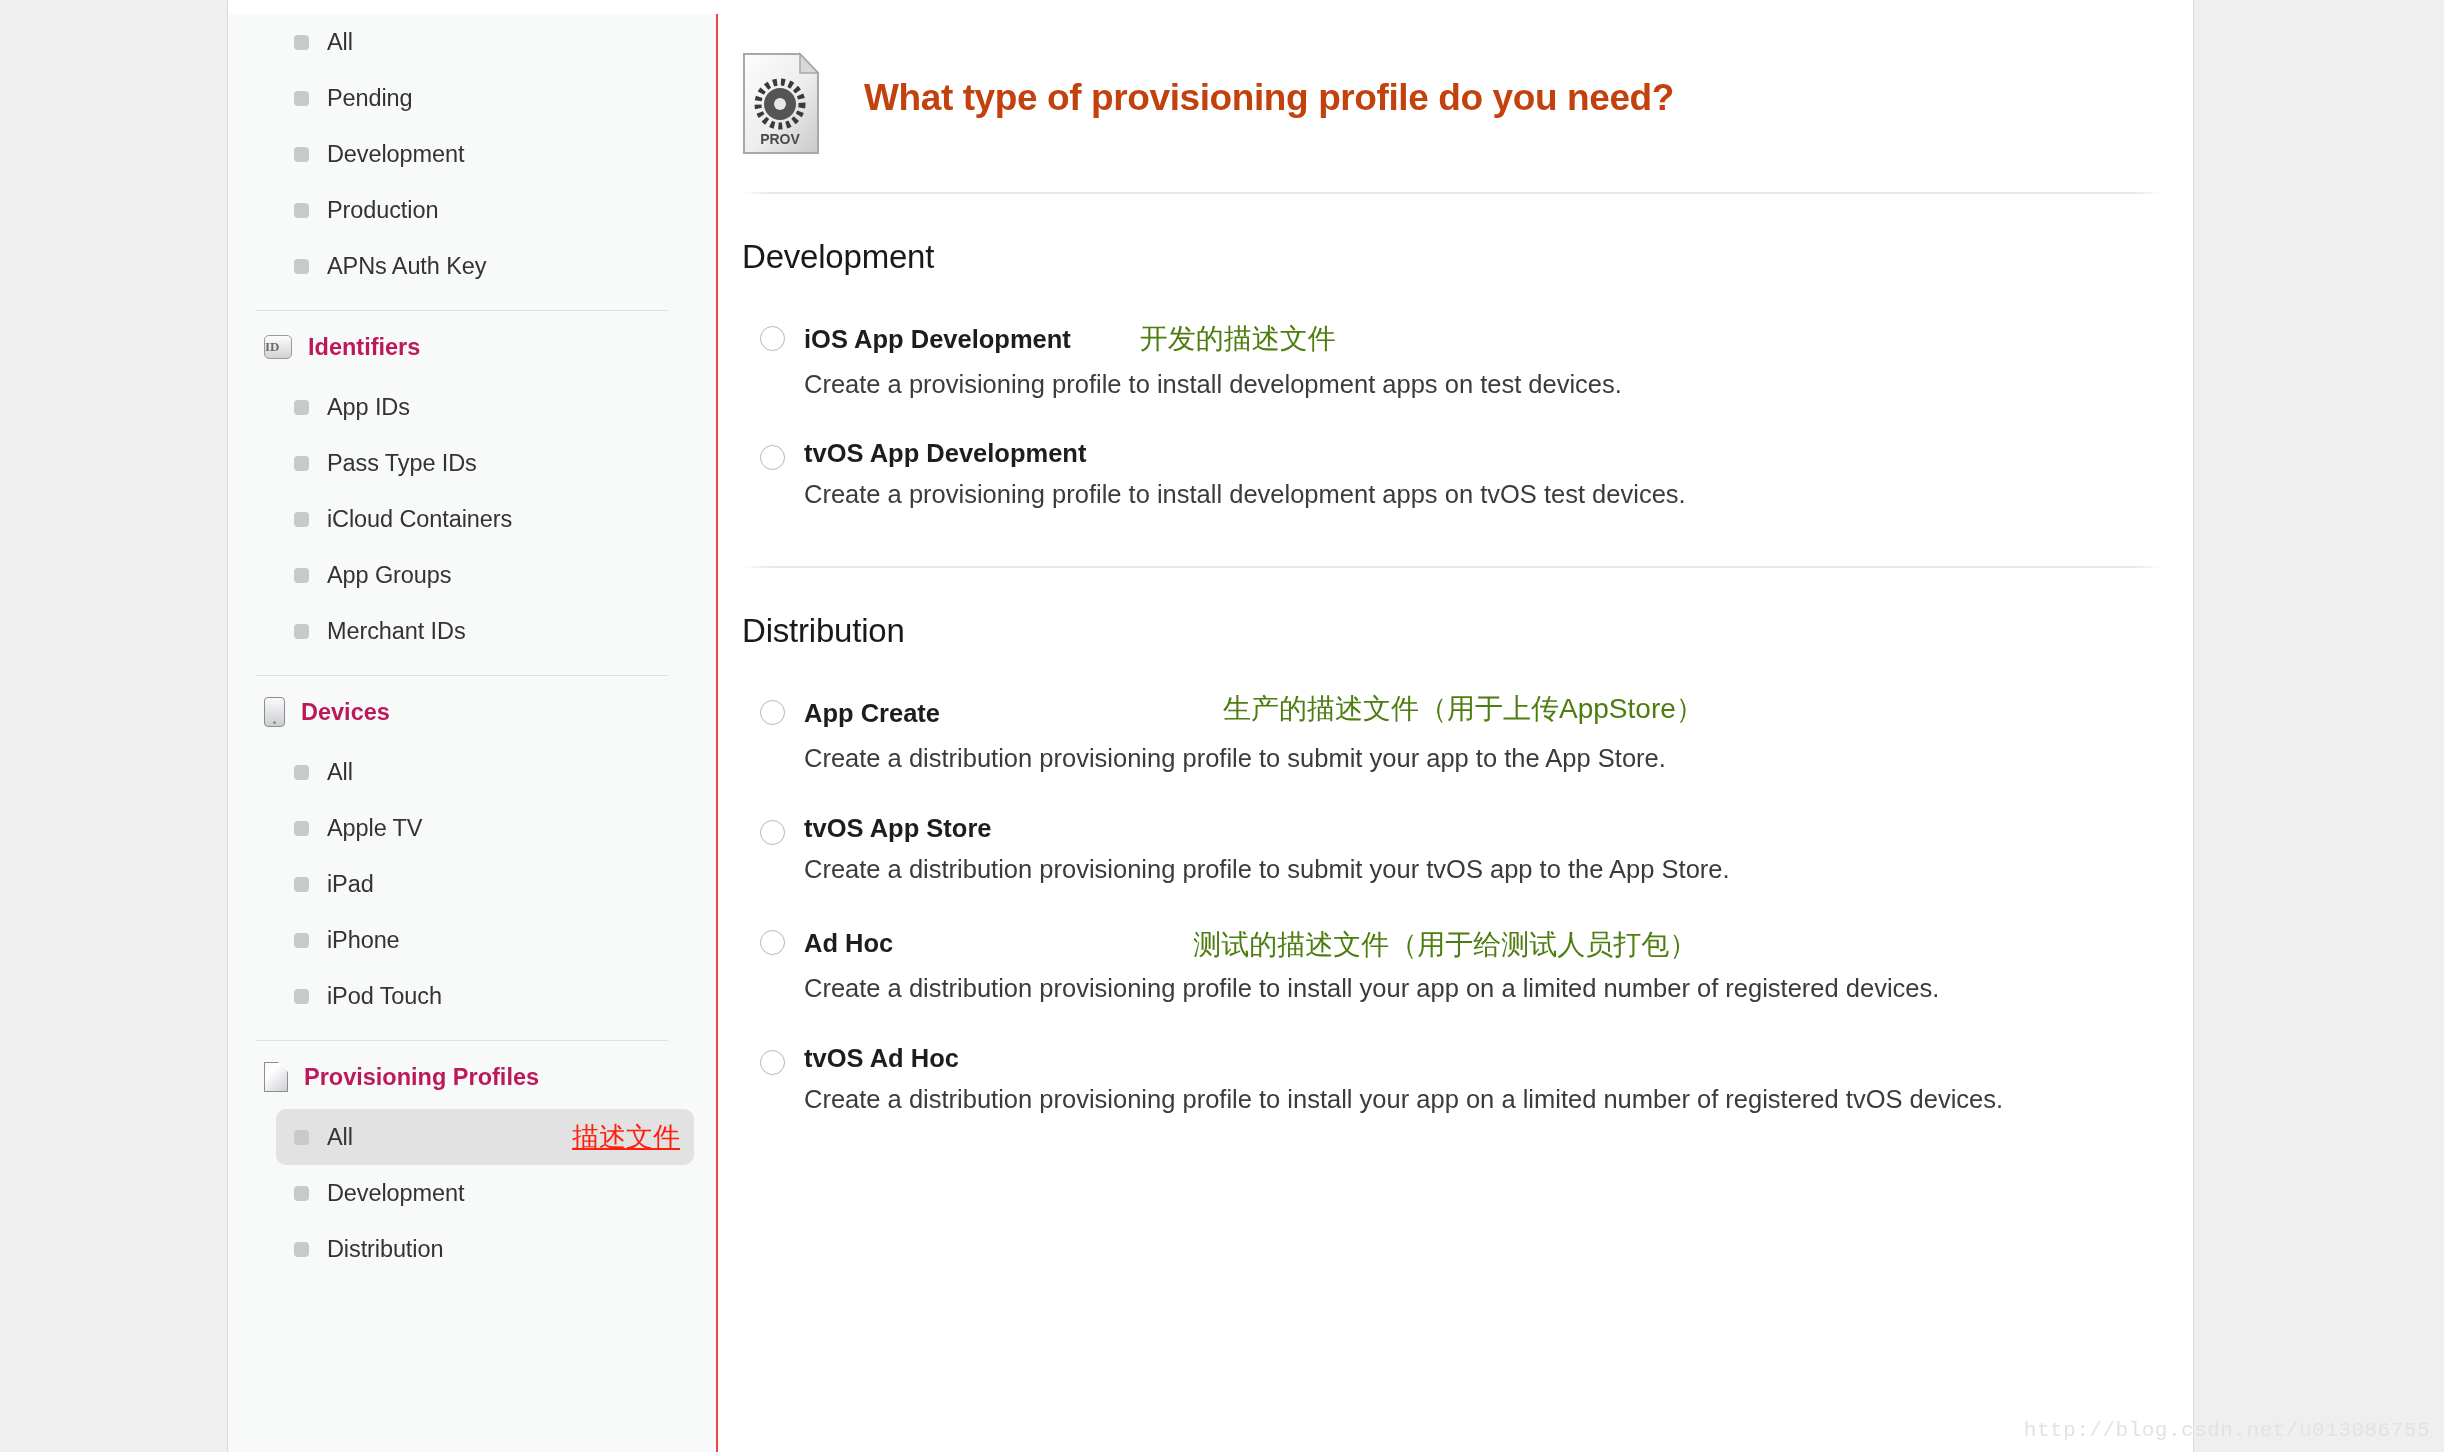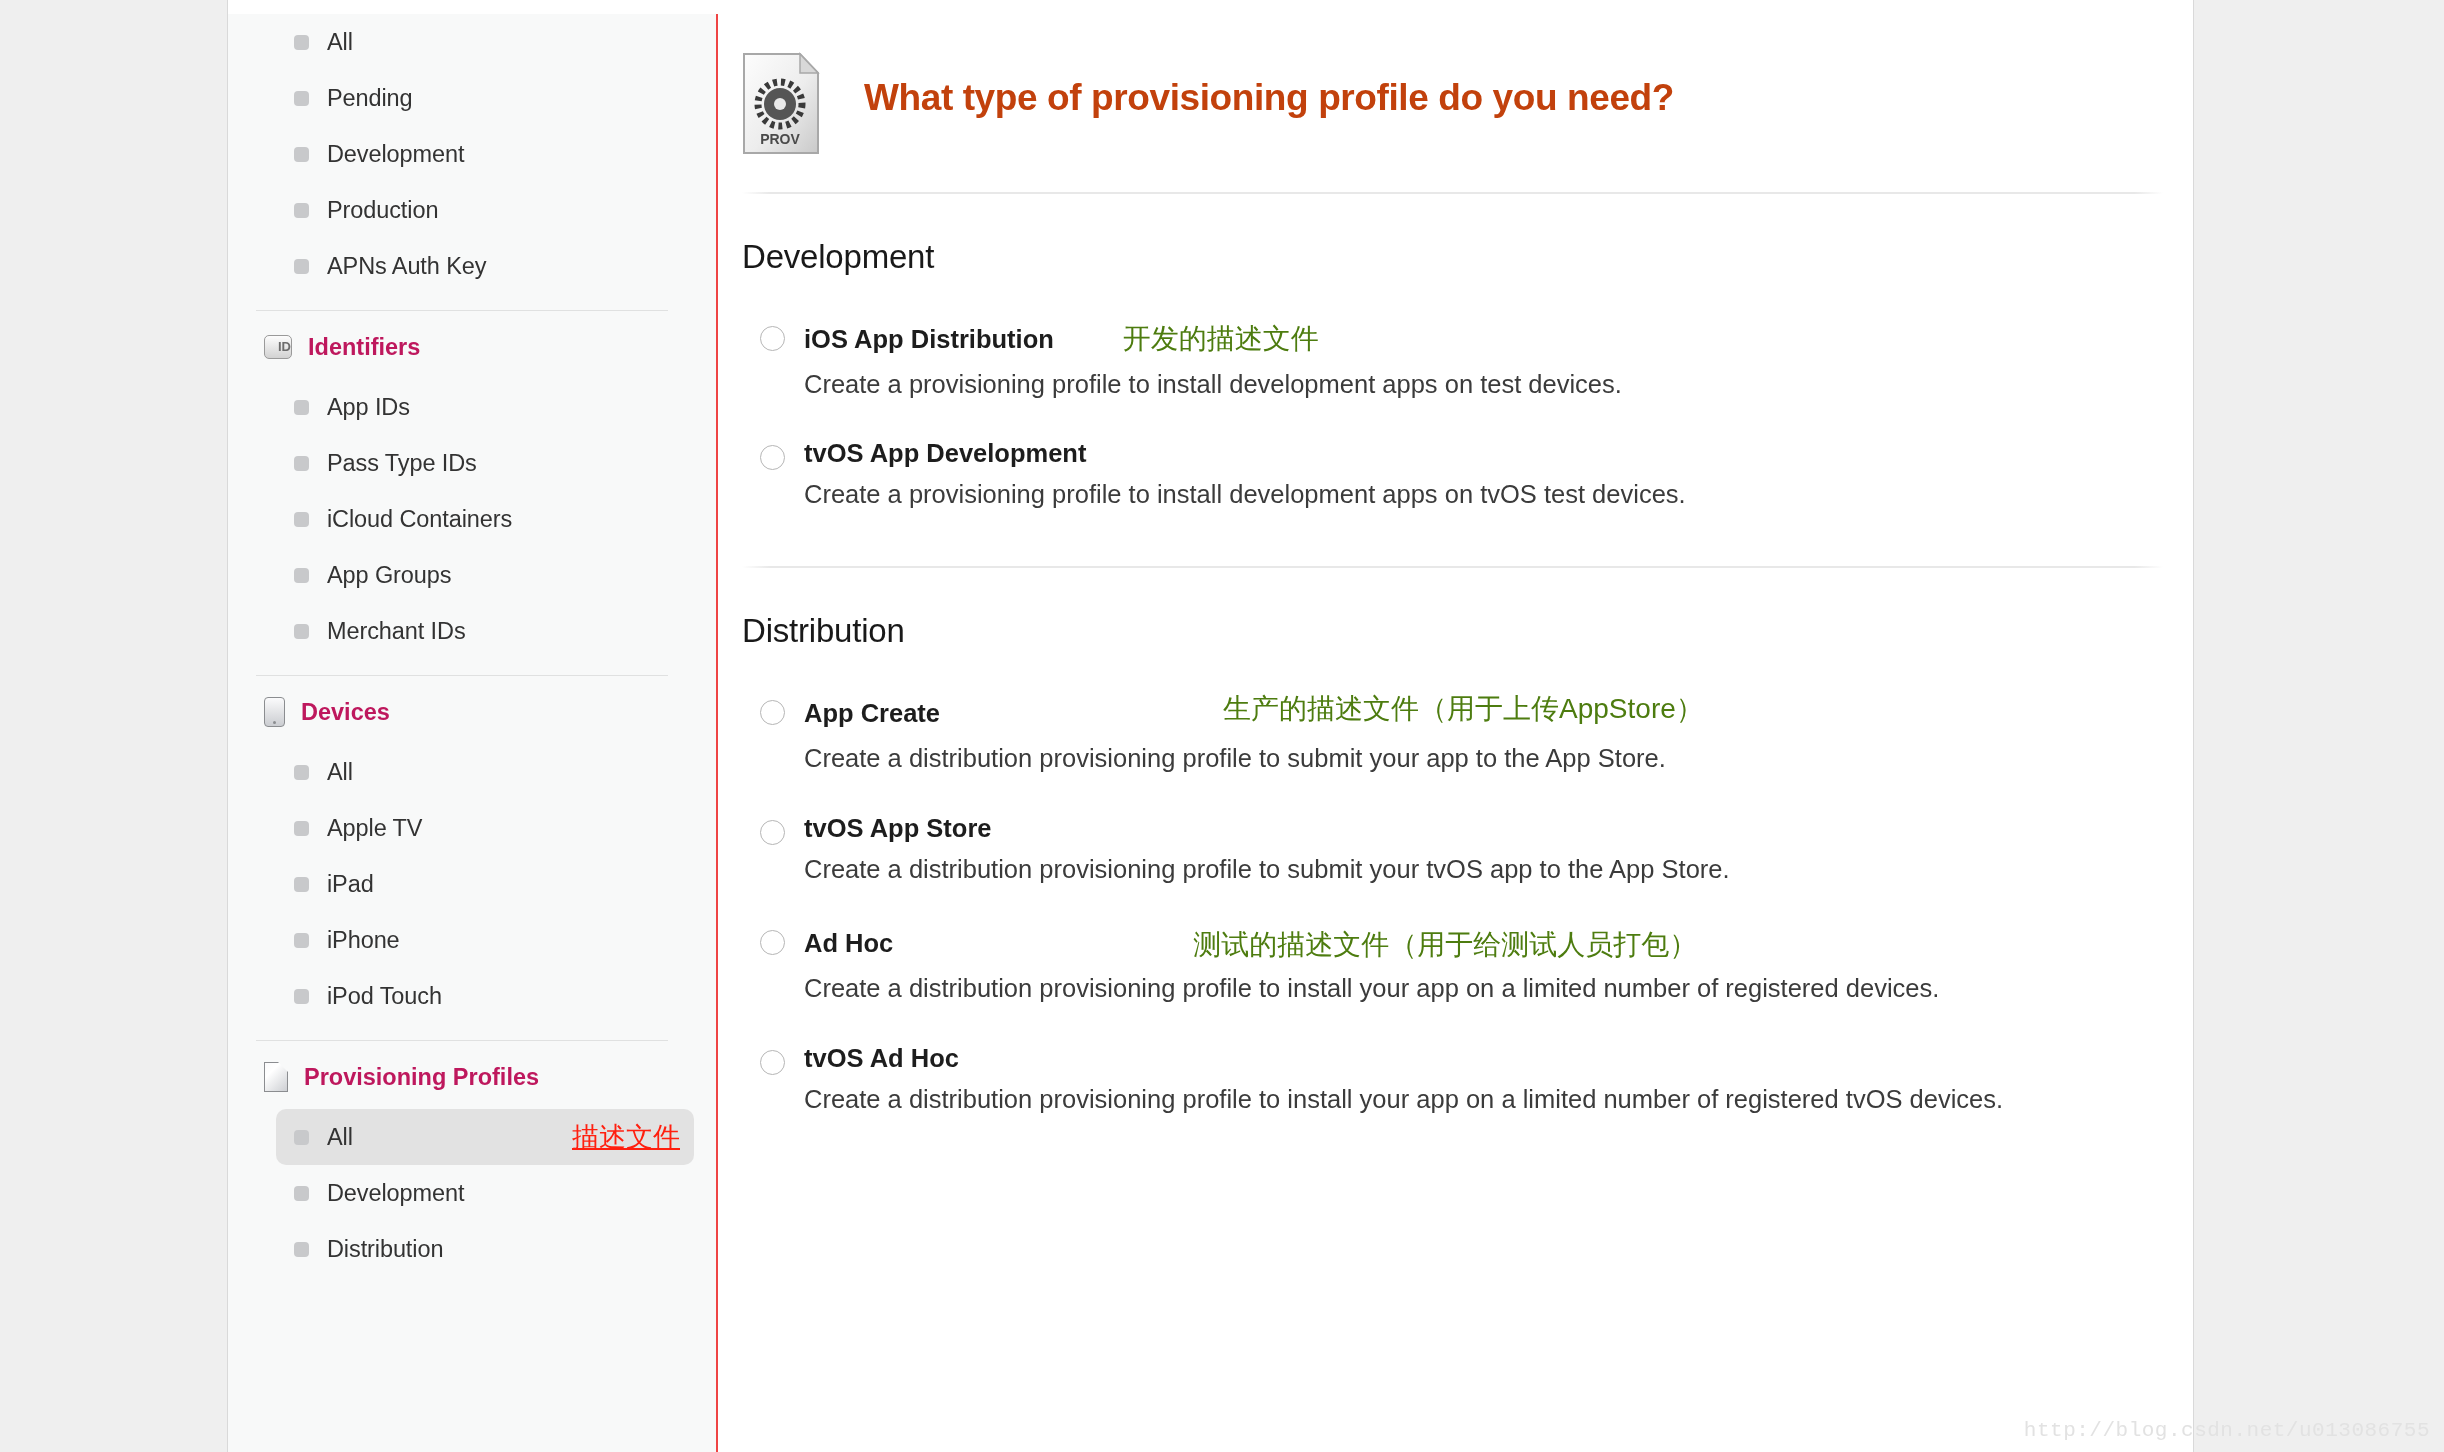--- a/index.html
+++ b/index.html
@@ -133,23 +133,23 @@
     position: relative;
   }
   .ico-id {
     width: 26px; height: 22px;
     border: 1px solid #9a9a9a;
     border-radius: 5px;
     background: linear-gradient(#fdfdfd, #d2d2d2);
     font-size: 13px;
     font-weight: bold;
     color: #6d6d6d;
-    text-align: right;
+    text-align: left;
     line-height: 22px;
-    font-family: Liberation Sans, sans-serif;
+    font-family: Liberation Serif, serif;
   }
   .ico-device {
     width: 21px; height: 30px;
     border: 1.5px solid #8b8d90;
     border-radius: 4px;
     background: linear-gradient(#fbfbfc, #cbcdd1);
     box-sizing: border-box;
   }
   .ico-device::after {
     content: "";
@@ -428,21 +428,21 @@
     </div>
 
     <div class="hr-top"></div>
 
     <div>
       <h2 class="section-title">Development</h2>
 
       <div class="opt first">
         <span class="radio"></span>
         <div class="opt-head">
-          <span class="opt-name">iOS App Distribution</span>
+          <span class="opt-name">iOS App Development</span>
           <span class="annot-green annot-pos-a">开发的描述文件</span>
         </div>
         <div class="opt-desc">Create a provisioning profile to install development apps on test devices.</div>
       </div>
 
       <div class="opt next">
         <span class="radio"></span>
         <div class="opt-head">
           <span class="opt-name">tvOS App Development</span>
         </div>

